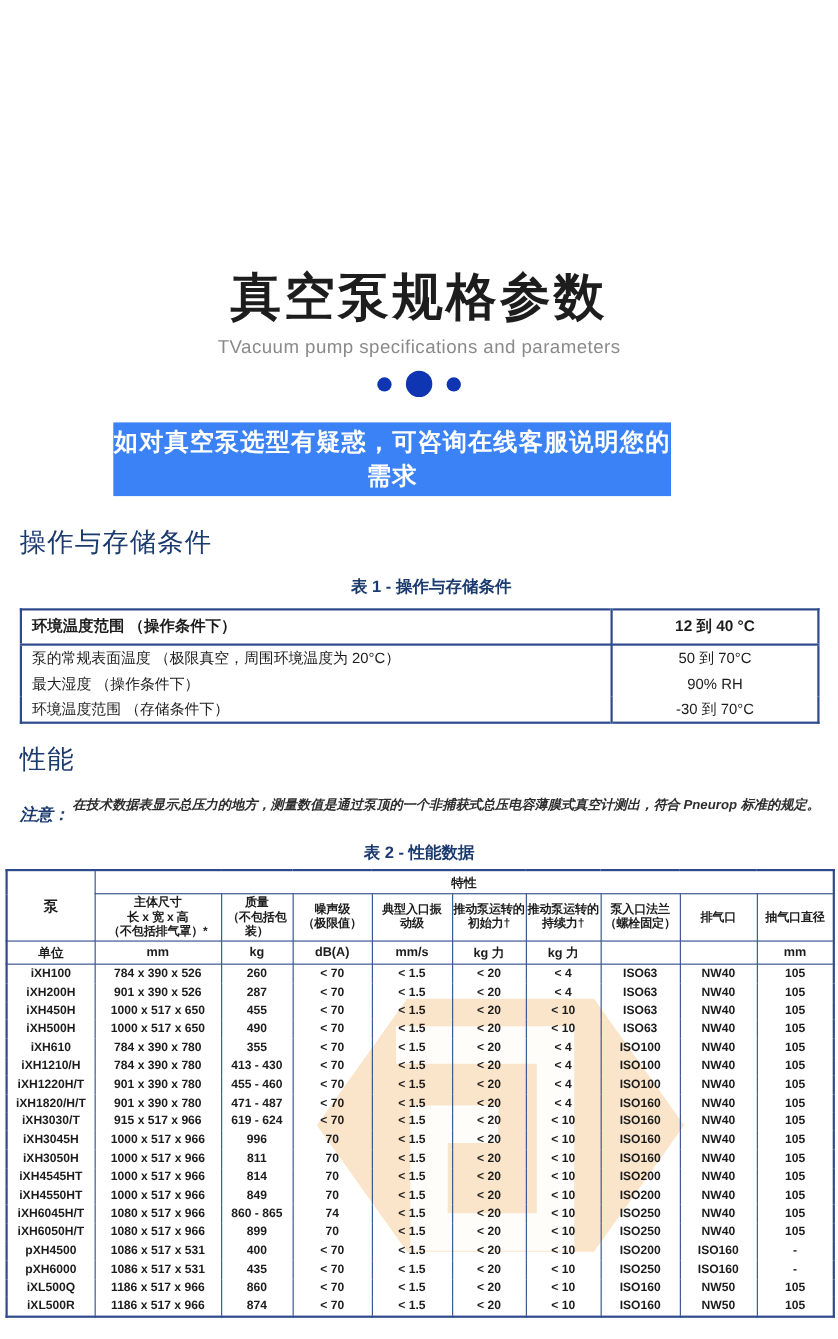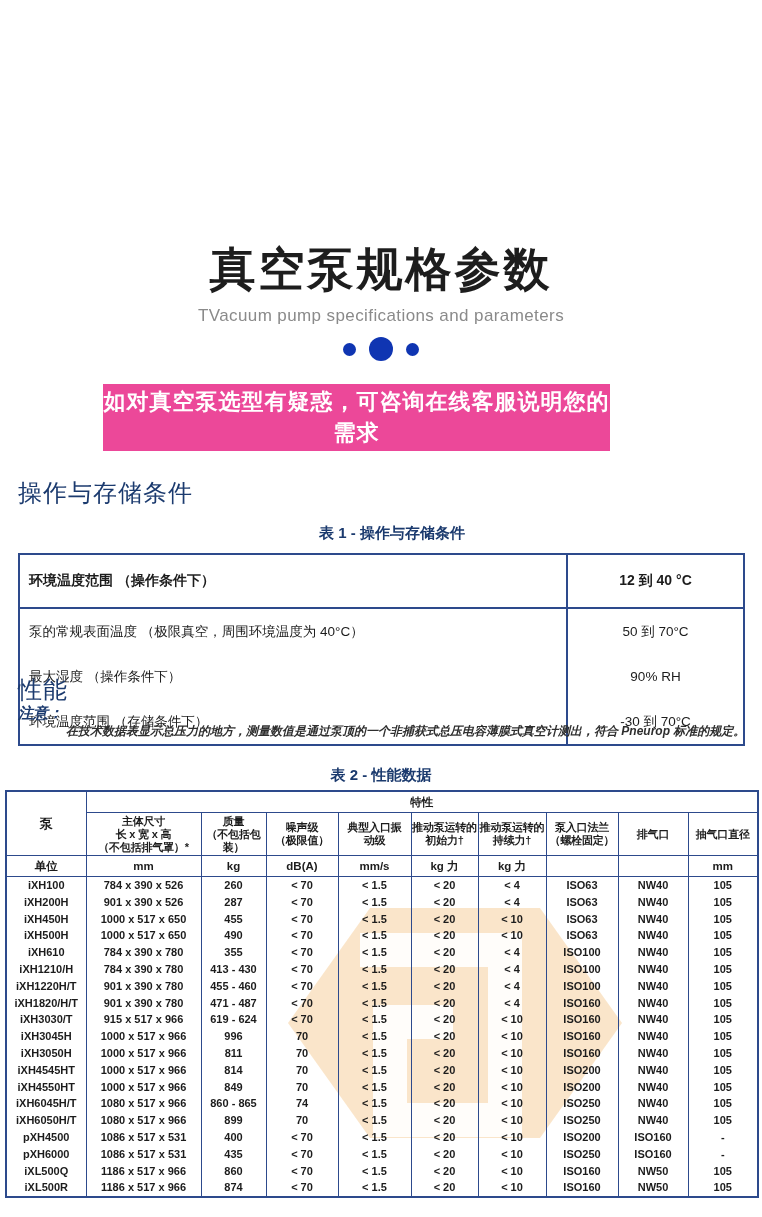--- a/index.html
+++ b/index.html
@@ -19,21 +19,21 @@
   .dots{
     position:absolute;top:336px;left:0;width:100%;height:26px;
     display:flex;align-items:center;justify-content:center;gap:13px;
   }
   .dot{border-radius:50%;background:#0f35b2;}
   .dot.small{width:13px;height:13px;}
   .dot.big{width:24px;height:24px;}
   
   .banner{
     position:absolute;top:384px;left:103px;width:507px;height:67px;
-    background:#ec4899;color:#ffffff;text-align:center;
+    background:#3b82f6;color:#ffffff;text-align:center;
     font-size:22px;font-weight:bold;line-height:31px;padding-top:2px;box-sizing:border-box;
     letter-spacing:1px;
   }
   
   .sec-heading{
     position:absolute;left:18px;font-size:24px;font-weight:normal;color:#1b3a6e;letter-spacing:1px;
   }
   .sec-heading.h1{top:477px;}
   .sec-heading.h2{top:674px;}
   .tbl-caption{
@@ -41,28 +41,28 @@
     font-size:15px;font-weight:bold;color:#1b3a6e;
   }
   .tbl-caption.c1{top:524px;padding-left:11px;}
   .tbl-caption.c2{top:766px;}
   
   .t1{
     position:absolute;top:553px;left:18px;width:727px;
     border-collapse:collapse;table-layout:fixed;
     border:2px solid #2d4a8c;font-size:13.5px;color:#1c1c1c;
   }
-  .t1 td{padding:12px;}
+  .t1 td{padding:1px;}
   .t1 .t1-label{width:525px;padding-left:9px;border-right:2px solid #2d4a8c;text-align:left;}
   .t1 .t1-value{text-align:center;}
   .t1 tr td{height:21px;}
   .t1 tr.t1-bold td{height:28px;font-weight:bold;border-bottom:2px solid #2d4a8c;font-size:14px;}
   
   .note-label{
-    position:absolute;top:704px;left:18px;
+    position:absolute;top:731px;left:18px;
     font-size:15px;font-weight:bold;font-style:italic;color:#1b3a6e;
   }
   .note-text{
     position:absolute;top:721px;left:66px;width:688px;
     font-size:12px;font-weight:bold;font-style:italic;color:#2e2e2e;line-height:21px;
   }
   
   .t2-wrap{position:absolute;top:790px;left:5px;width:752px;}
   .watermark{position:absolute;left:0;top:0;z-index:0;pointer-events:none;}
   .t2{
@@ -104,21 +104,21 @@
   <div class="sec-heading h1" data-name="section-heading-conditions">操作与存储条件</div>
   <div class="tbl-caption c1" data-name="table1-caption">表 1 - 操作与存储条件</div>
 
   <table class="t1" data-name="conditions-table">
     <tbody data-name="conditions-table-body">
         <tr data-name="table-row" class="t1-bold">
           <td class="t1-label" data-name="table-cell">环境温度范围 （操作条件下）</td>
           <td class="t1-value" data-name="table-cell">12 到 40 °C</td>
         </tr>
         <tr data-name="table-row">
-          <td class="t1-label" data-name="table-cell">泵的常规表面温度 （极限真空，周围环境温度为 40°C）</td>
+          <td class="t1-label" data-name="table-cell">泵的常规表面温度 （极限真空，周围环境温度为 20°C）</td>
           <td class="t1-value" data-name="table-cell">50 到 70°C</td>
         </tr>
         <tr data-name="table-row">
           <td class="t1-label" data-name="table-cell">最大湿度 （操作条件下）</td>
           <td class="t1-value" data-name="table-cell">90% RH</td>
         </tr>
         <tr data-name="table-row">
           <td class="t1-label" data-name="table-cell">环境温度范围 （存储条件下）</td>
           <td class="t1-value" data-name="table-cell">-30 到 70°C</td>
         </tr>

